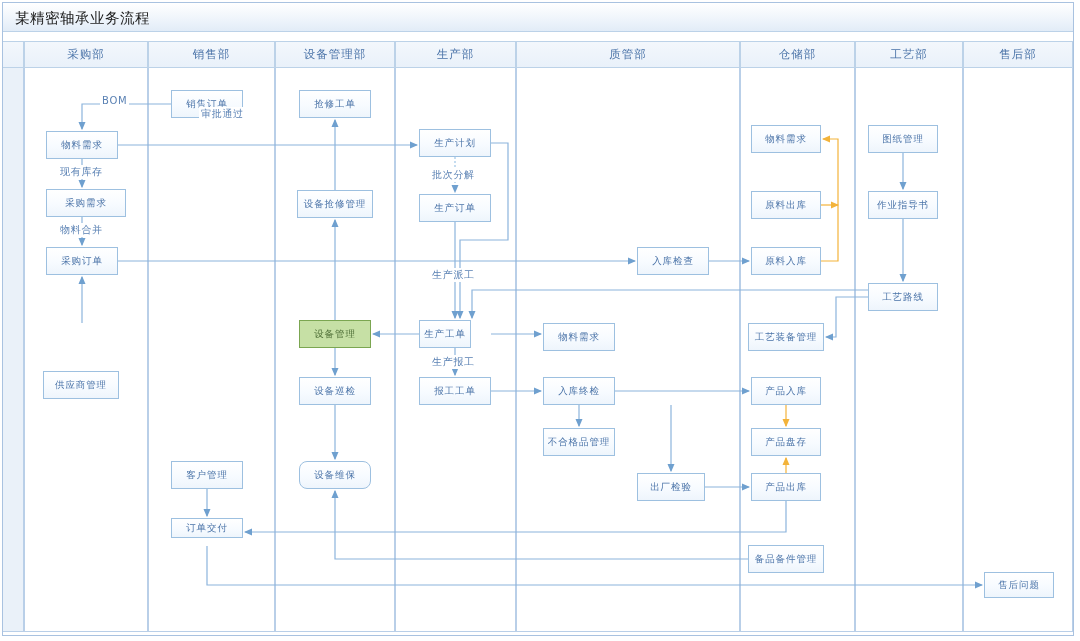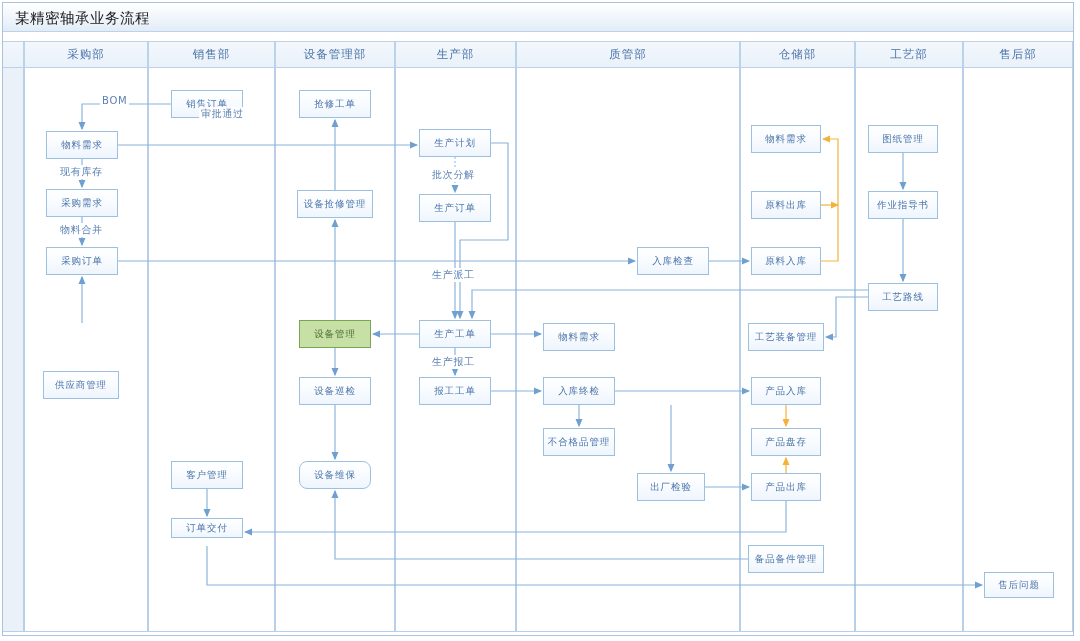--- a/index.html
+++ b/index.html
@@ -157,31 +157,31 @@
       <path d="M821,261 L838,261 L838,139 L823,139"></path>
       <path d="M821,205 L838,205"></path>
       <path d="M786,405 L786,426"></path>
       <path d="M786,473 L786,458"></path>
     </g>
   </svg>
 
   <div id="nodes">
       <div class="node" style="left: 171px; top: 90px; width: 72px; height: 28px;">销售订单</div>
       <div class="node" style="left: 46px; top: 131px; width: 72px; height: 28px;">物料需求</div>
-      <div class="node" style="left: 46px; top: 189px; width: 72px; height: 28px;">采购需求</div>
+      <div class="node" style="left: 46px; top: 189px; width: 80px; height: 28px;">采购需求</div>
       <div class="node" style="left: 46px; top: 247px; width: 72px; height: 28px;">采购订单</div>
       <div class="node" style="left: 43px; top: 323px; width: 76px; height: 28px; margin-top: 48px;">供应商管理</div>
       <div class="node" style="left: 299px; top: 90px; width: 72px; height: 28px;">抢修工单</div>
       <div class="node" style="left: 297px; top: 190px; width: 76px; height: 28px;">设备抢修管理</div>
       <div class="node green" style="left: 299px; top: 320px; width: 72px; height: 28px;">设备管理</div>
       <div class="node" style="left: 299px; top: 377px; width: 72px; height: 28px;">设备巡检</div>
       <div class="node" style="left: 299px; top: 461px; width: 72px; height: 28px; border-radius: 8px;">设备维保</div>
       <div class="node" style="left: 419px; top: 129px; width: 72px; height: 28px;">生产计划</div>
       <div class="node" style="left: 419px; top: 194px; width: 72px; height: 28px;">生产订单</div>
-      <div class="node" style="left: 419px; top: 320px; width: 72px; height: 28px;">生产工单</div>
+      <div class="node" style="left: 419px; top: 320px; width: 52px; height: 28px;">生产工单</div>
       <div class="node" style="left: 419px; top: 377px; width: 72px; height: 28px;">报工工单</div>
       <div class="node" style="left: 171px; top: 461px; width: 72px; height: 28px;">客户管理</div>
       <div class="node" style="left: 171px; top: 518px; width: 72px; height: 20px;">订单交付</div>
       <div class="node" style="left: 637px; top: 247px; width: 72px; height: 28px;">入库检查</div>
       <div class="node" style="left: 543px; top: 323px; width: 72px; height: 28px;">物料需求</div>
       <div class="node" style="left: 543px; top: 377px; width: 72px; height: 28px;">入库终检</div>
       <div class="node" style="left: 543px; top: 428px; width: 72px; height: 28px;">不合格品管理</div>
       <div class="node" style="left: 637px; top: 473px; width: 68px; height: 28px;">出厂检验</div>
       <div class="node" style="left: 751px; top: 125px; width: 70px; height: 28px;">物料需求</div>
       <div class="node" style="left: 751px; top: 191px; width: 70px; height: 28px;">原料出库</div>

